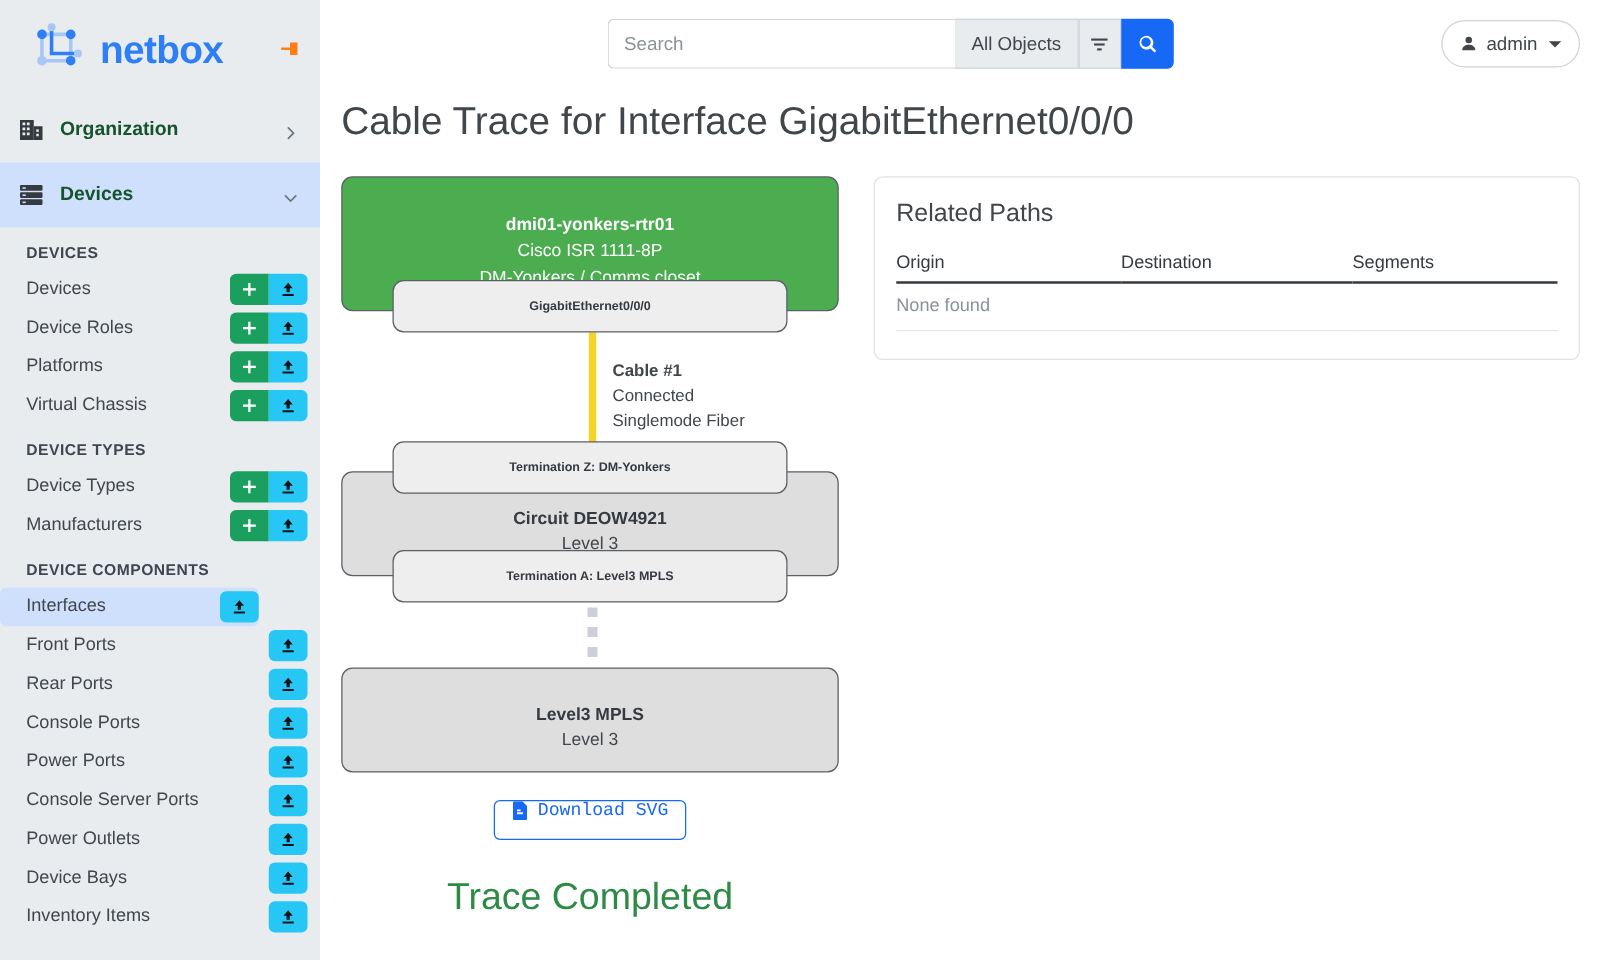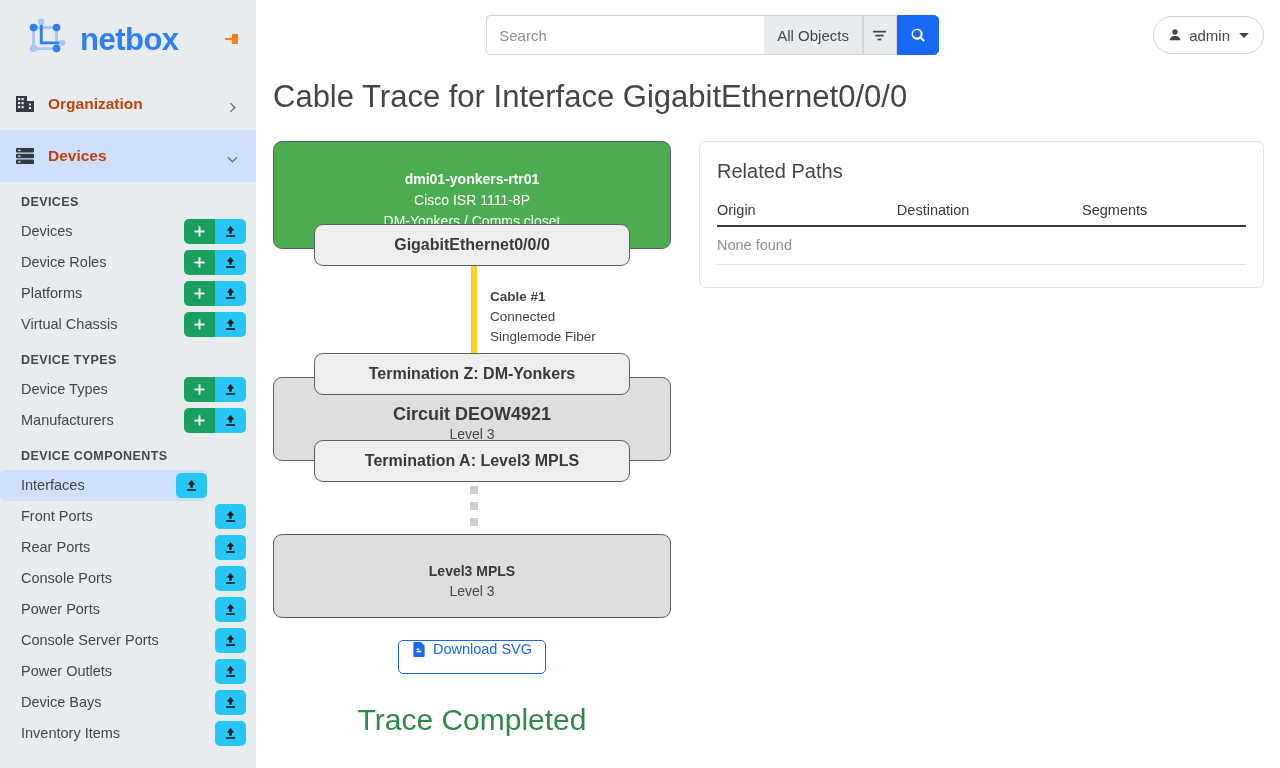--- a/index.html
+++ b/index.html
@@ -31,21 +31,21 @@
     font-size: 31px; font-weight: bold; color: #2e7ef6;
     letter-spacing: -0.5px; line-height: 1;
   }
   .brand-spacer { flex: 1; }
   .pin-icon { width: 16px; height: 16px; color: #fd7e14; flex: 0 0 16px; }
 
   .nav-group {
     display: flex; align-items: center;
     height: 52px; padding: 0 18px 0 14px;
     cursor: pointer;
-    font-size: 15.5px; font-weight: bold; color: #c2410c;
+    font-size: 15.5px; font-weight: bold; color: #14532d;
   }
   .nav-group.active { background: #cfe0fd; }
   .nav-group .gicon { width: 22px; height: 22px; margin-right: 12px; color: #343a40; flex: 0 0 22px; }
   .nav-group .glabel { flex: 1; }
   .nav-group .chev { width: 11px; height: 11px; color: #6c757d; }
 
   .sec-head {
     font-size: 12.5px; font-weight: bold; letter-spacing: .4px;
     color: #3f4650; padding: 13px 0 7px 21px; text-transform: uppercase;
   }
@@ -153,21 +153,21 @@
   }
   .node-device .n1 { font-size: 14px; font-weight: bold; line-height: 21px; }
   .node-device .n2 { font-size: 14px; line-height: 21px; }
   .node-device .n3 { font-size: 14px; line-height: 21px; }
 
   .node-term {
     background: #eeeeee;
     width: 316px; height: 42px;
     margin: -25px auto 0 auto;
     display: flex; align-items: center; justify-content: center;
-    font-size: 16px; font-weight: bold; color: #343a40;
+    font-size: 10px; font-weight: bold; color: #343a40;
     position: relative; z-index: 3;
   }
 
   .cable-zone { position: relative; height: 108px; }
   .cable-line {
     position: absolute; left: 198px; top: 0;
     width: 6px; height: 108px; background: #f5d327;
     z-index: 1;
   }
   .cable-label {
@@ -178,21 +178,21 @@
   }
   .cable-label .cl-title { font-weight: bold; }
 
   .node-circuit {
     background: #dedede;
     height: 84px;
     margin-top: -18px;
     padding-top: 26px;
     position: relative; z-index: 1;
   }
-  .node-circuit .c1 { font-size: 18px; font-weight: bold; color: #343a40; line-height: 20px; }
+  .node-circuit .c1 { font-size: 14px; font-weight: bold; color: #343a40; line-height: 20px; }
   .node-circuit .c2 { font-size: 14px; color: #41464b; line-height: 20px; }
   .term-over-top { margin: -21px auto 0 auto; z-index: 3; }
   .term-over-bot { margin: -21px auto 0 auto; z-index: 3; }
 
   .dash-zone { position: relative; height: 52px; }
   .dash-line {
     position: absolute; left: 197px; top: 4px;
     width: 8px; height: 44px;
     background: repeating-linear-gradient(to bottom, #ccd1d9 0 8px, transparent 8px 16px);
   }
@@ -200,26 +200,26 @@
   .node-prov {
     background: #dedede;
     height: 84px;
     padding-top: 26px;
   }
   .node-prov .p1 { font-size: 14px; font-weight: bold; color: #343a40; line-height: 20px; }
   .node-prov .p2 { font-size: 14px; color: #41464b; line-height: 20px; }
 
   .dl-wrap { text-align: center; padding-top: 22px; }
   .dl-btn {
-    display: inline-flex; align-items: flex-end; gap: 7px;
-    height: 32px; padding: 16px 13px;
+    display: inline-flex; align-items: flex-start; gap: 7px;
+    height: 32px; padding: 0 13px;
     border: 1px solid #1768f5; border-radius: 5px;
     background: #fff; color: #1768f5;
     font-size: 14.5px; cursor: pointer;
-    font-family: Liberation Sans, sans-serif;
+    font-family: Liberation Mono, monospace;
   }
   .dl-btn svg { width: 14px; height: 15px; fill: #1768f5; }
   .trace-done {
     text-align: center; font-size: 30px; color: #2e8b46;
     padding-top: 26px; line-height: 40px;
   }
 
   
   .card {
     border: 1px solid #dfe2e6; border-radius: 7px;

